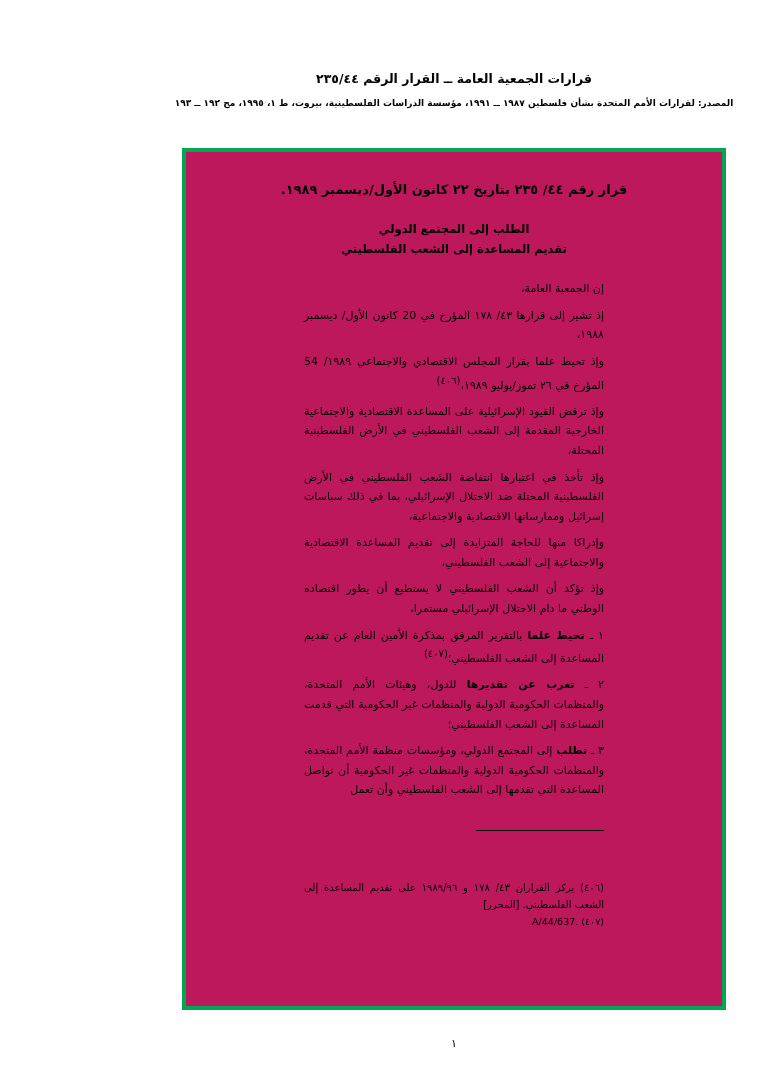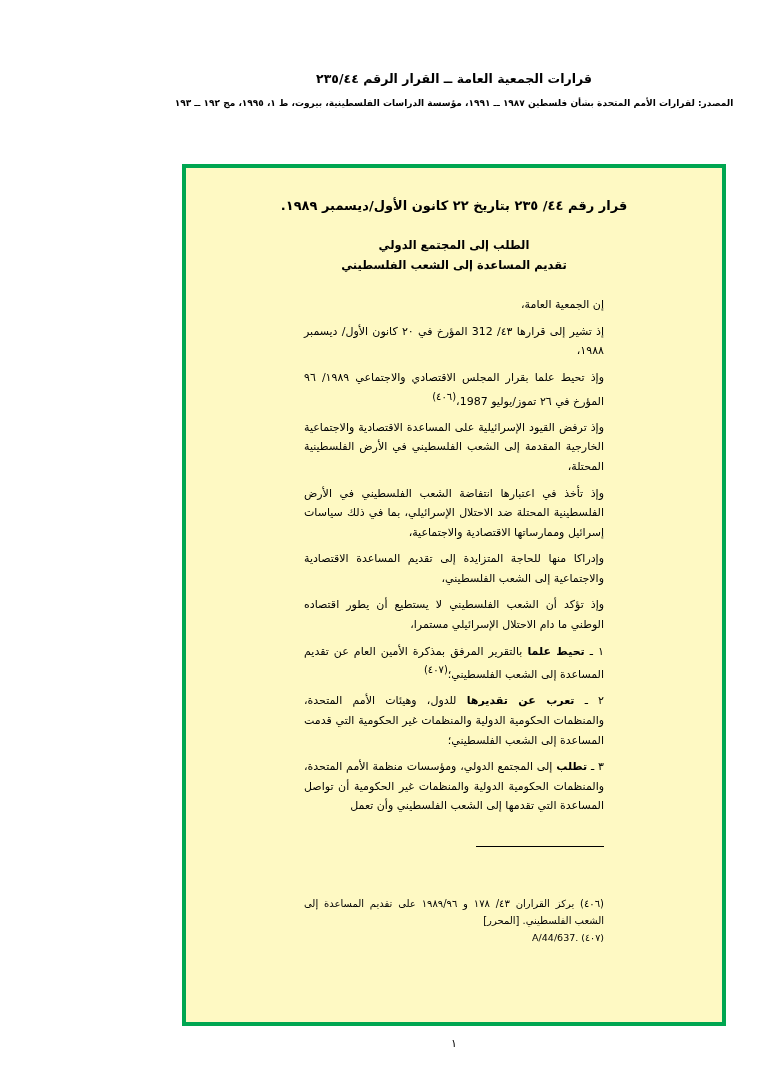--- a/index.html
+++ b/index.html
@@ -31,27 +31,27 @@
     line-height: 1.4;
   }
   .doc-source {
     font-size: 9px;
     font-weight: bold;
     margin-top: 9px;
     line-height: 1.4;
   }
   .frame {
     position: absolute;
-    top: 164px;
+    top: 148px;
     right: 32px;
     left: 32px;
     height: 862px;
     border: 4px solid #00a651;
     box-sizing: border-box;
-    background: #fef9c3;
+    background: #be185d;
   }
   .frame-inner {
     position: absolute;
     top: 0;
     right: 0;
     left: 0;
     bottom: 0;
     padding: 30px 60px 18px 60px;
     box-sizing: border-box;
   }
@@ -140,22 +140,22 @@
 
       <div class="res-line">قرار رقم ٤٤/ ٢٣٥ بتاريخ ٢٢ كانون الأول/ديسمبر ١٩٨٩.</div>
 
       <div class="res-heading">
         <div>الطلب إلى المجتمع الدولي</div>
         <div>تقديم المساعدة إلى الشعب الفلسطيني</div>
       </div>
 
       <div class="body-col">
         <div class="para center-first">إن الجمعية العامة،</div>
-        <div class="para">إذ تشير إلى قرارها ٤٣/ 312 المؤرخ في ٢٠ كانون الأول/ ديسمبر ١٩٨٨،</div>
-        <div class="para"><span>وإذ تحيط علما بقرار المجلس الاقتصادي والاجتماعي ١٩٨٩/ ٩٦ المؤرخ في ٢٦ تموز/يوليو 1987،</span><span class="sup">(٤٠٦)</span></div>
+        <div class="para">إذ تشير إلى قرارها ٤٣/ ١٧٨ المؤرخ في 20 كانون الأول/ ديسمبر ١٩٨٨،</div>
+        <div class="para"><span>وإذ تحيط علما بقرار المجلس الاقتصادي والاجتماعي ١٩٨٩/ 54 المؤرخ في ٢٦ تموز/يوليو ١٩٨٩،</span><span class="sup">(٤٠٦)</span></div>
         <div class="para">وإذ ترفض القيود الإسرائيلية على المساعدة الاقتصادية والاجتماعية الخارجية المقدمة إلى الشعب الفلسطيني في الأرض الفلسطينية المحتلة،</div>
         <div class="para">وإذ تأخذ في اعتبارها انتفاضة الشعب الفلسطيني في الأرض الفلسطينية المحتلة ضد الاحتلال الإسرائيلي، بما في ذلك سياسات إسرائيل وممارساتها الاقتصادية والاجتماعية،</div>
         <div class="para">وإدراكا منها للحاجة المتزايدة إلى تقديم المساعدة الاقتصادية والاجتماعية إلى الشعب الفلسطيني،</div>
         <div class="para">وإذ تؤكد أن الشعب الفلسطيني لا يستطيع أن يطور اقتصاده الوطني ما دام الاحتلال الإسرائيلي مستمرا،</div>
         <div class="para"><span>١ ـ <b>تحيط علما</b> بالتقرير المرفق بمذكرة الأمين العام عن تقديم المساعدة إلى الشعب الفلسطيني؛</span><span class="sup">(٤٠٧)</span></div>
         <div class="para">٢ ـ <b>تعرب عن تقديرها</b> للدول، وهيئات الأمم المتحدة، والمنظمات الحكومية الدولية والمنظمات غير الحكومية التي قدمت المساعدة إلى الشعب الفلسطيني؛</div>
         <div class="para">٣ ـ <b>تطلب</b> إلى المجتمع الدولي، ومؤسسات منظمة الأمم المتحدة، والمنظمات الحكومية الدولية والمنظمات غير الحكومية أن تواصل المساعدة التي تقدمها إلى الشعب الفلسطيني وأن تعمل</div>
       </div>
 
       <div class="footnotes">

